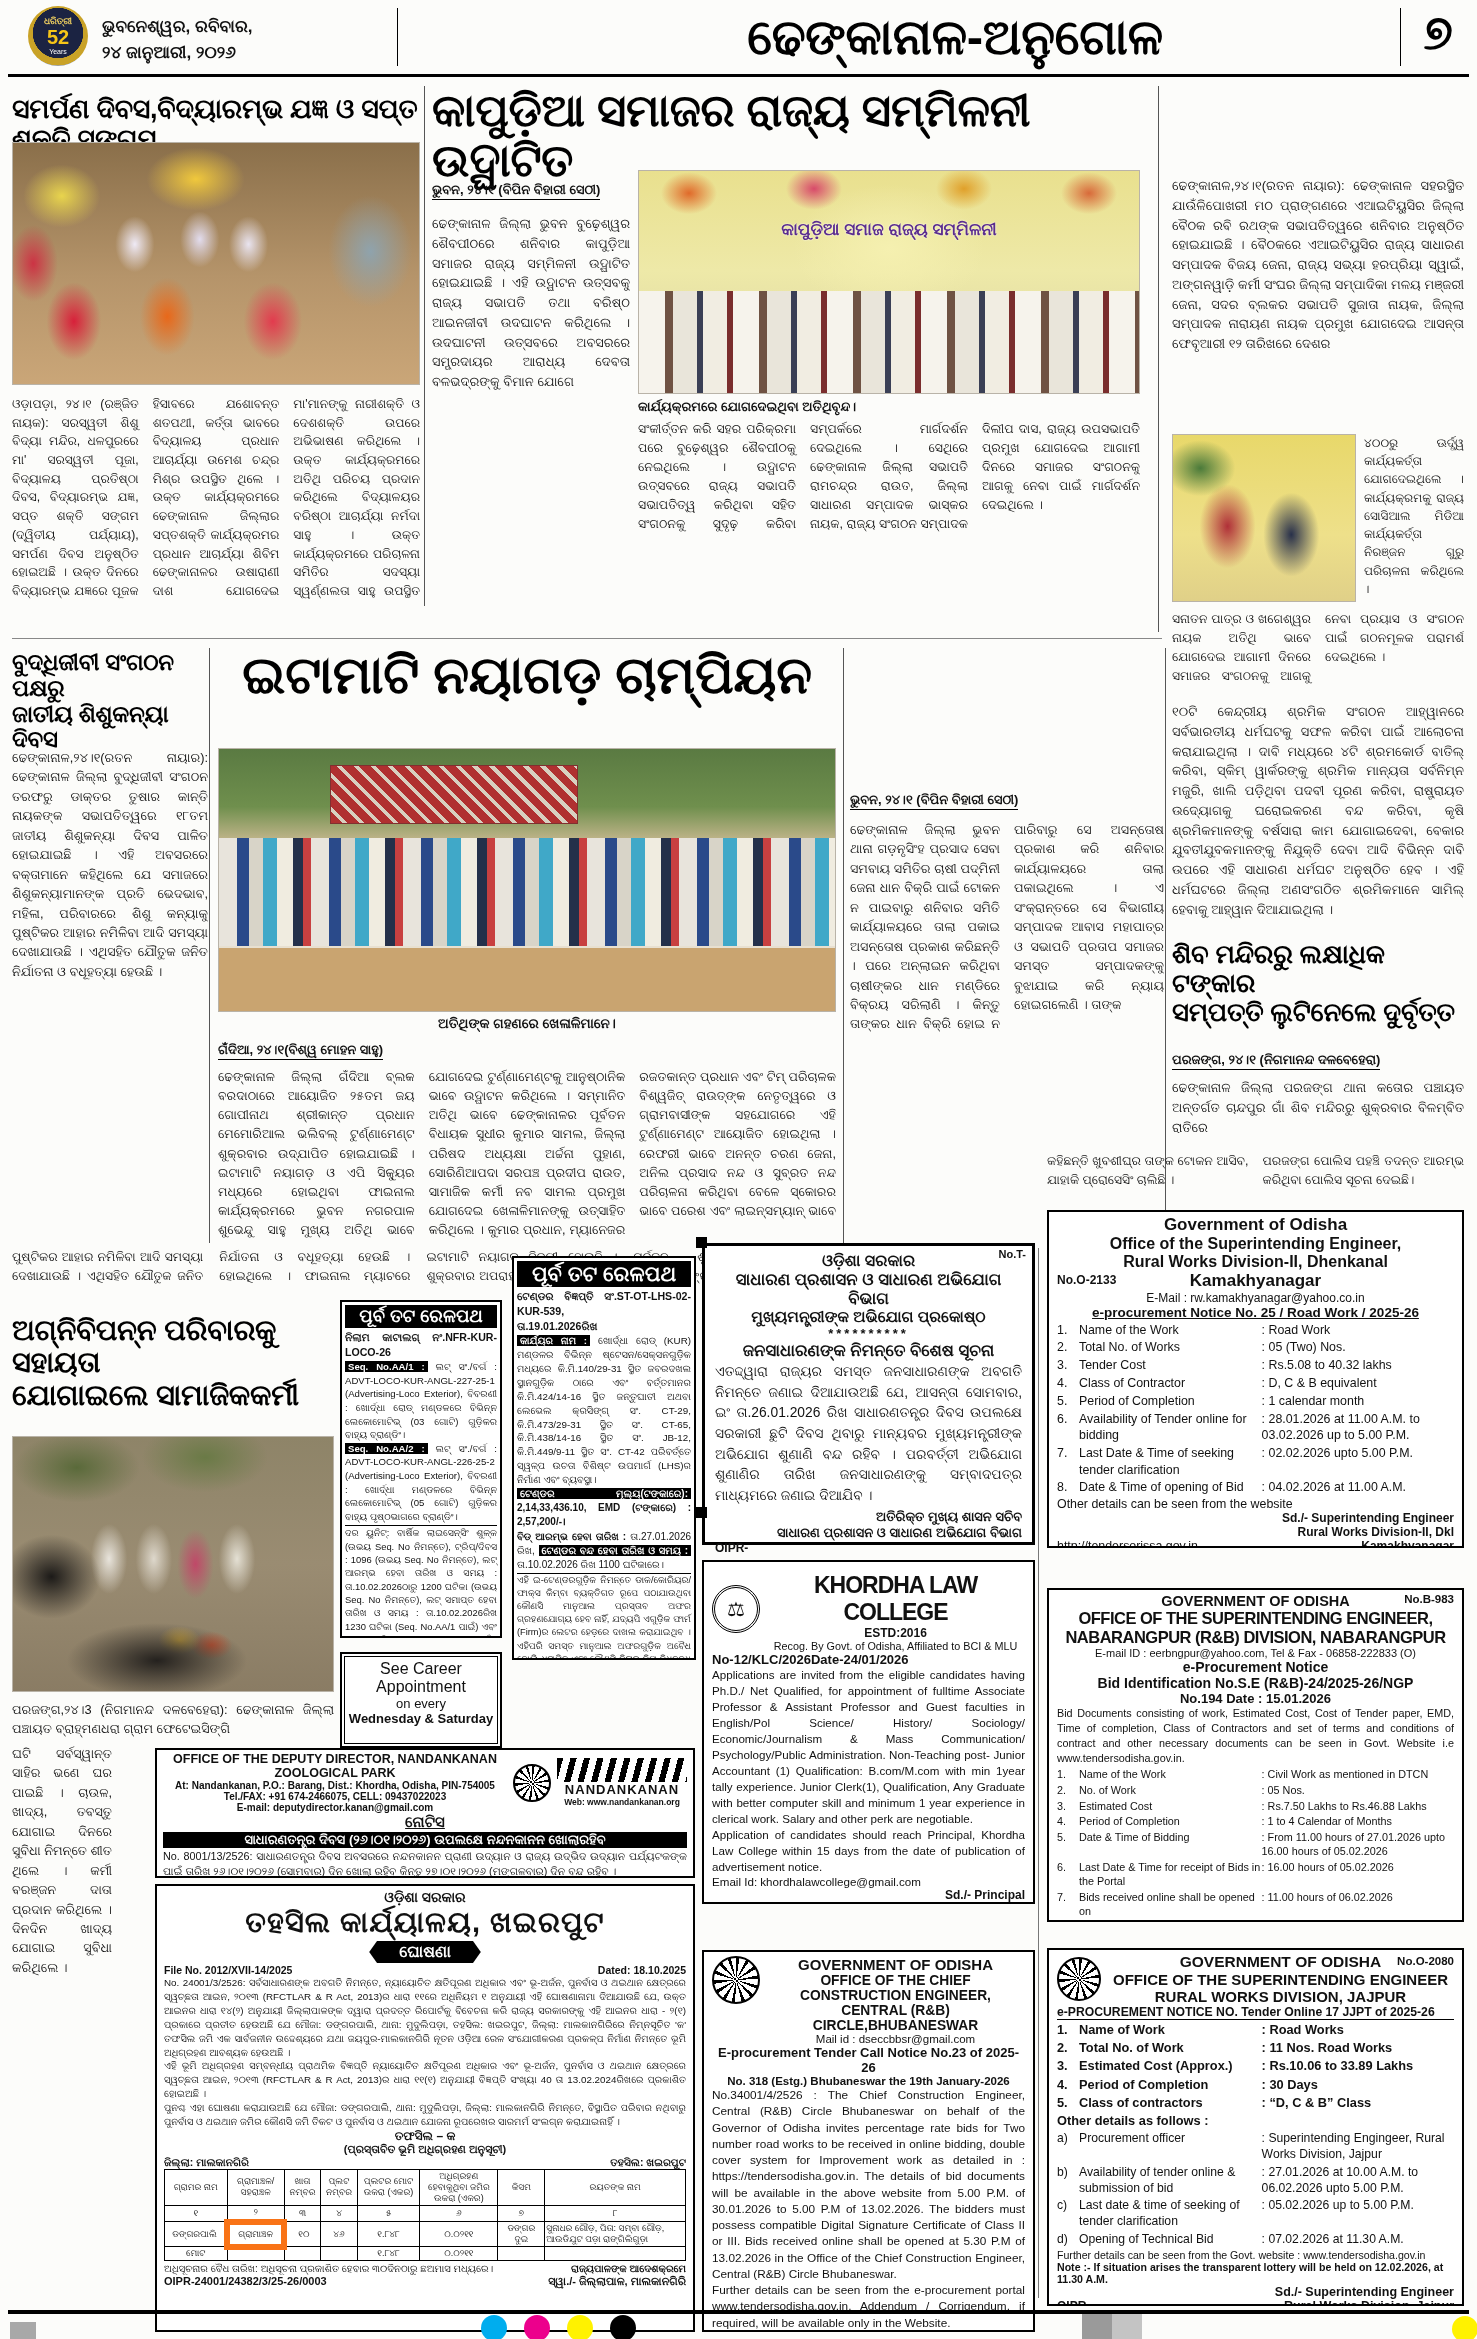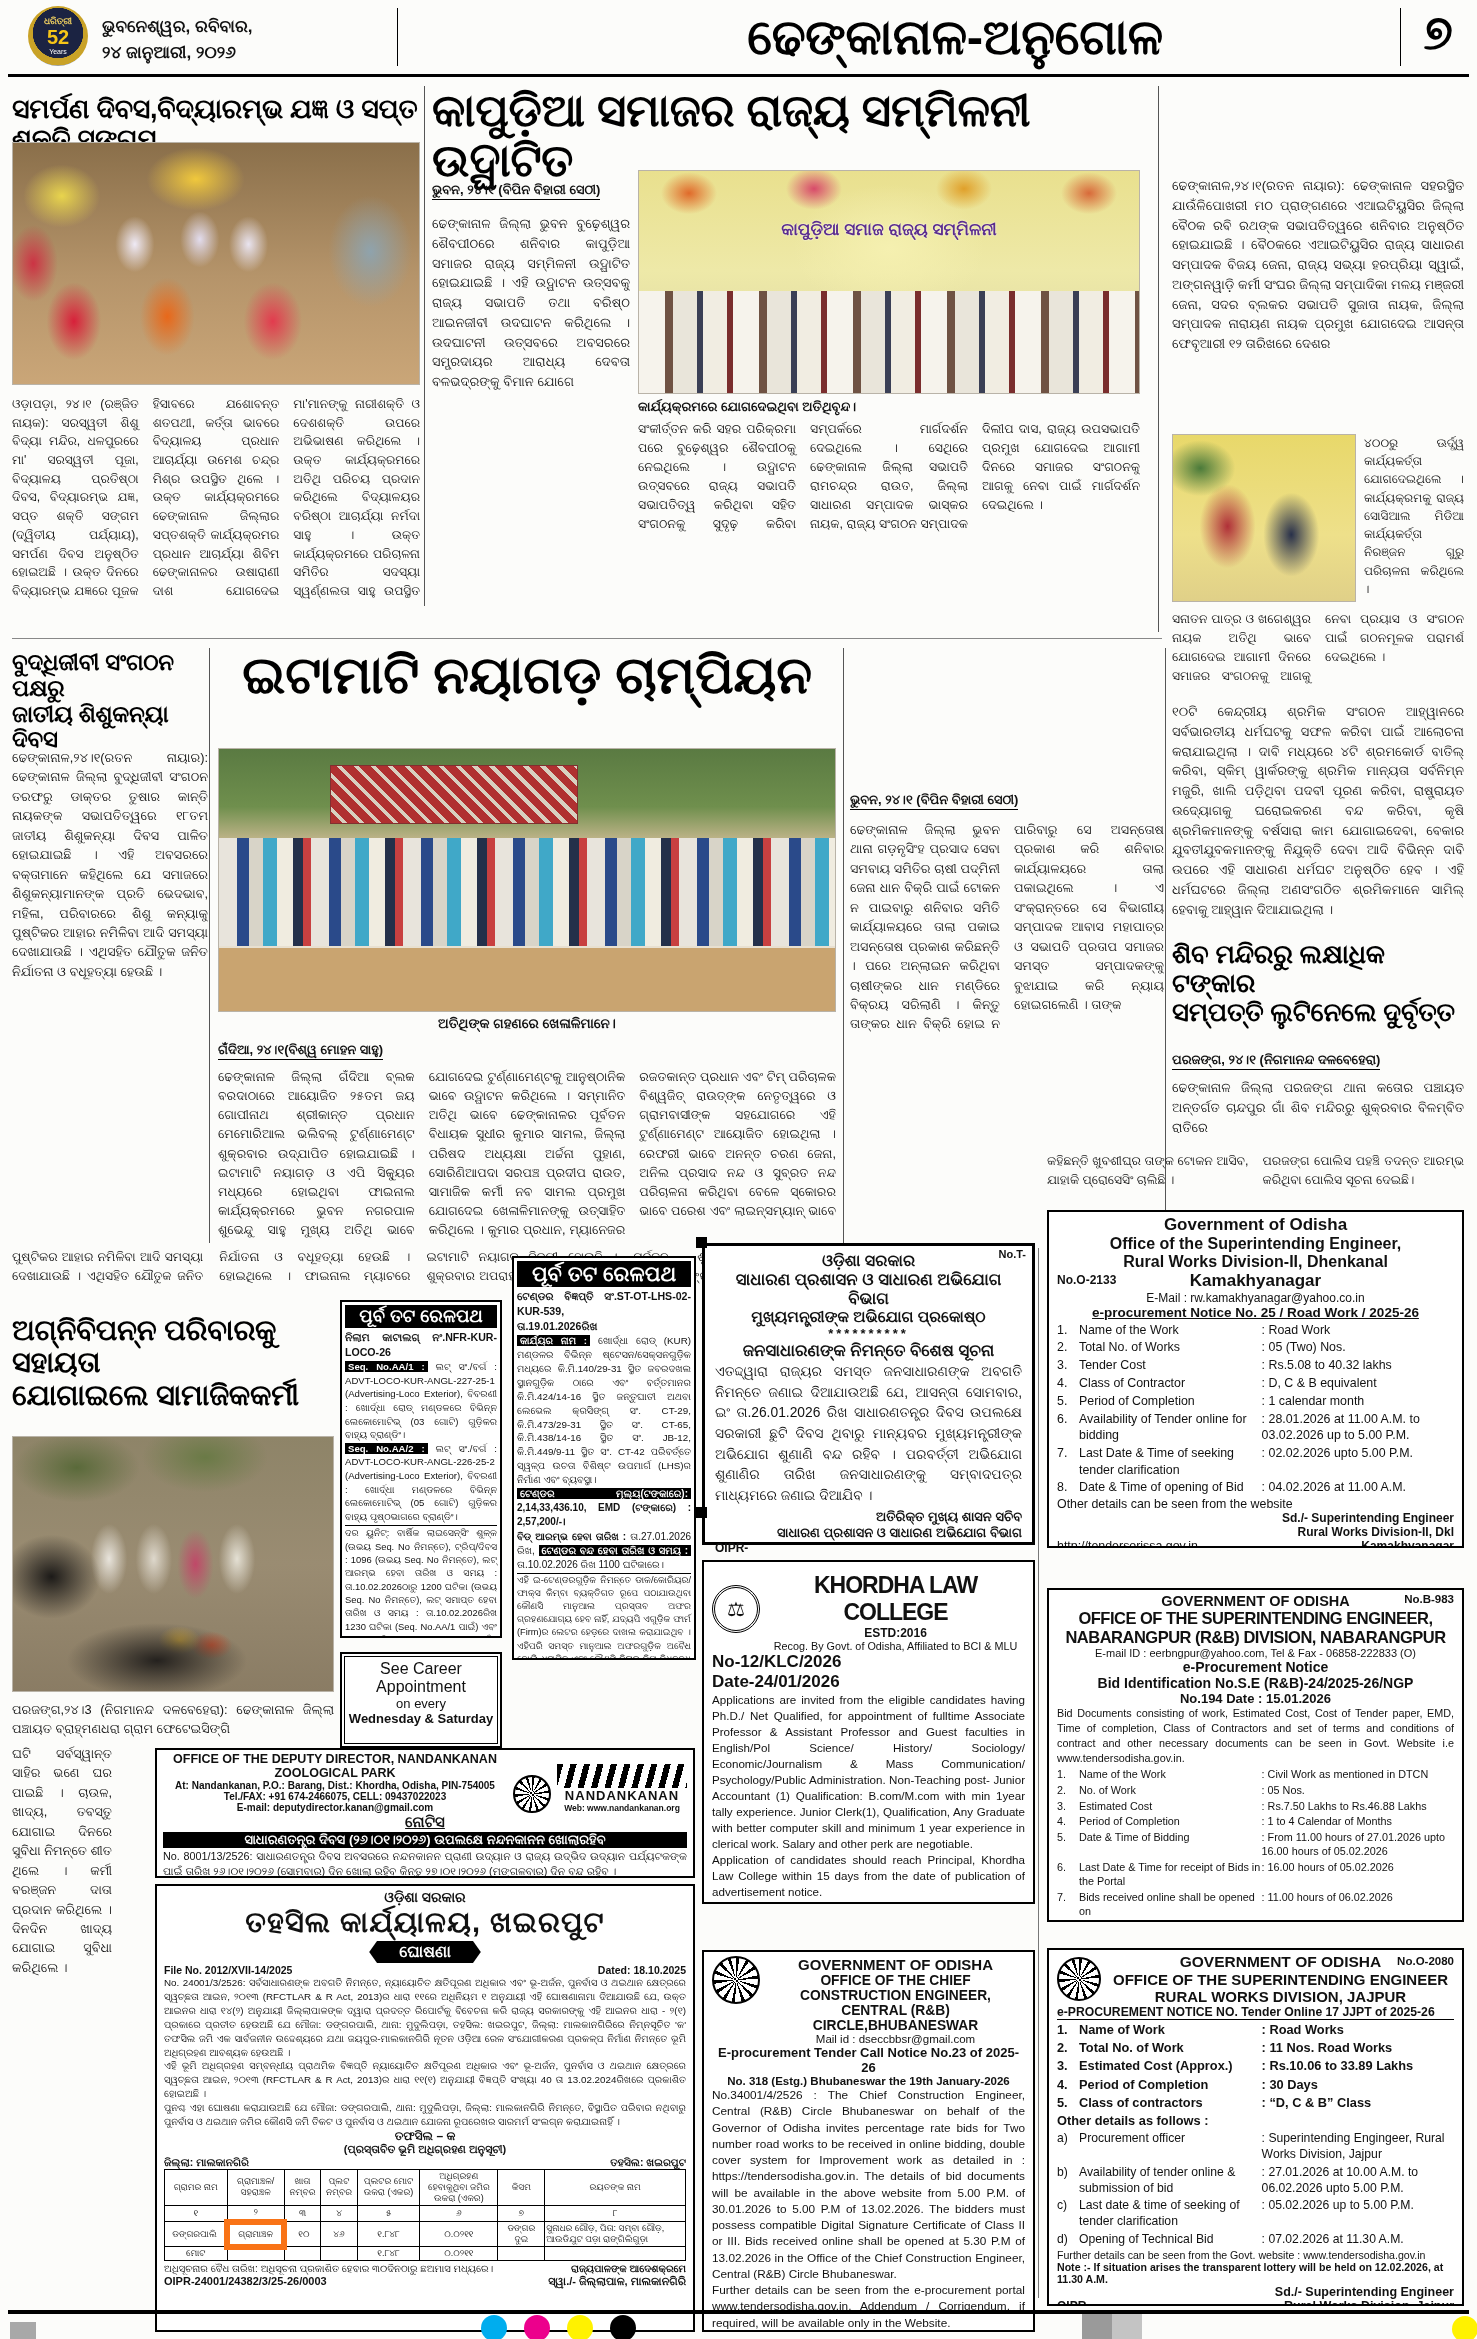--- a/index.html
+++ b/index.html
@@ -219,33 +219,33 @@
 
   <div class="ab adbox" style="left:702px;top:1560px;width:333px;height:344px;padding:4px 8px;">
     <div style="display:flex;align-items:center;gap:6px;">
       <div style="width:42px;height:42px;border-radius:50%;border:3px double #000;display:flex;align-items:center;justify-content:center;font-size:20px;">⚖</div>
       <div style="flex:1;text-align:center;">
         <div class="b" style="font-size:23px;letter-spacing:-1px;margin-top:6px;">KHORDHA LAW COLLEGE</div>
         <div class="b" style="font-size:12px;">ESTD:2016</div>
         <div style="font-size:10.8px;">Recog. By Govt. of Odisha, Affiliated to BCI &amp; MLU</div>
       </div>
     </div>
-    <div style="display:flex;font-size:17px;font-weight:700;flex-direction:column;">
+    <div style="display:flex;font-size:13px;font-weight:700;">
       <span>No-12/KLC/2026</span>
       <span>Date-24/01/2026</span>
     </div>
     <div class="enbody" style="font-size:11.6px;">Applications are invited from the eligible candidates having Ph.D./ Net Qualified, for appointment of fulltime Associate Professor &amp; Assistant Professor and Guest faculties in English/Pol Science/ History/ Sociology/ Economic/Journalism &amp; Mass Communication/ Psychology/Public Administration. Non-Teaching post- Junior Accountant (1) Qualification: B.com/M.com with min 1year tally experience. Junior Clerk(1), Qualification, Any Graduate with better computer skill and minimum 1 year experience in clerical work. Salary and other perk are negotiable.</div>
     <div class="enbody" style="font-size:11.6px;">Application of candidates should reach Principal, Khordha Law College within 15 days from the date of publication of advertisement notice.</div>
     <div style="font-size:11.6px;">Email Id: khordhalawcollege@gmail.com</div>
     <div class="rt b" style="font-size:12px;">Sd./- Principal</div>
     <div class="rt b" style="font-size:12px;">KLC, Khordha</div>
   </div>
 
   <div class="ab adbox" style="left:155px;top:1748px;width:540px;height:130px;padding:2px 6px;">
-    <div style="display:flex;gap:6px;align-items:flex-end;">
+    <div style="display:flex;gap:6px;align-items:center;">
       <div style="flex:1;text-align:center;">
         <div class="b" style="font-size:12.5px;">OFFICE OF THE DEPUTY DIRECTOR, NANDANKANAN ZOOLOGICAL PARK</div>
         <div class="b" style="font-size:10px;">At: Nandankanan, P.O.: Barang, Dist.: Khordha, Odisha, PIN-754005</div>
         <div class="b" style="font-size:10px;">Tel./FAX: +91 674-2466075, CELL: 09437022023</div>
         <div class="b" style="font-size:10px;">E-mail: deputydirector.kanan@gmail.com</div>
       </div>
       <div class="seal" style="width:34px;height:34px;flex:0 0 auto;"></div>
       <div style="flex:0 0 130px;text-align:center;">
         <div class="zebra"></div>
         <div class="b" style="font-size:13px;letter-spacing:1px;">NANDANKANAN</div>

